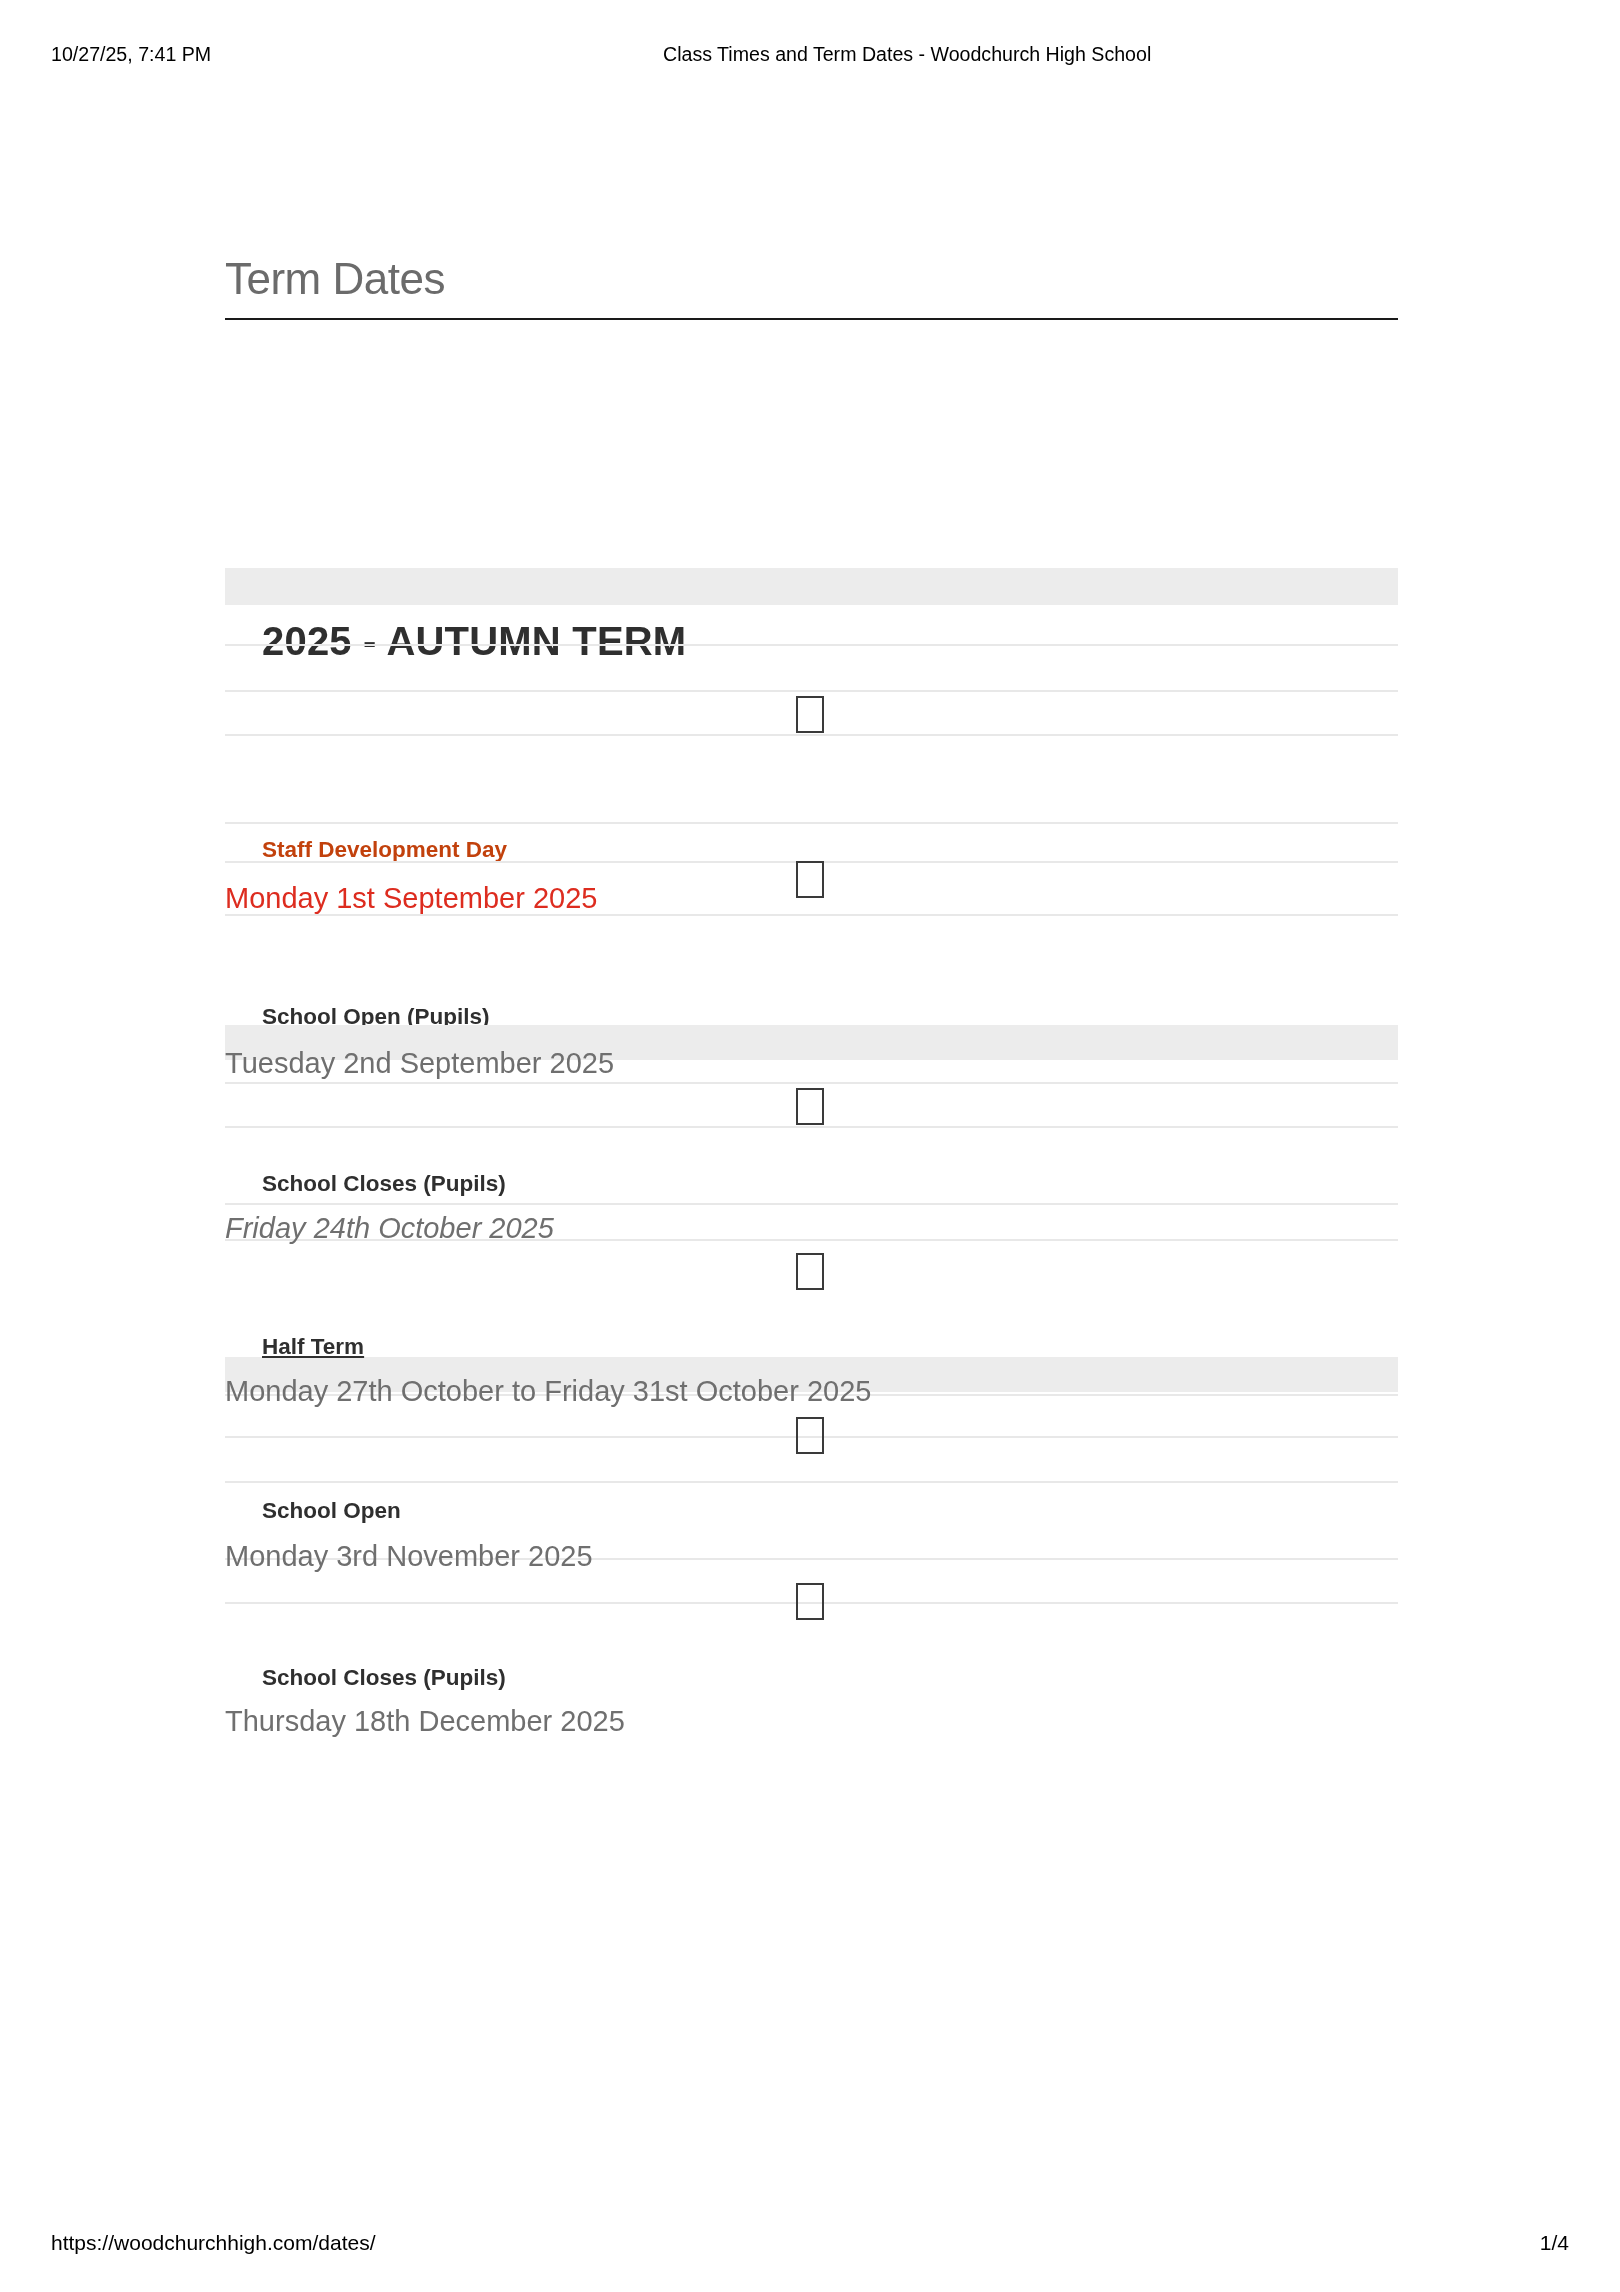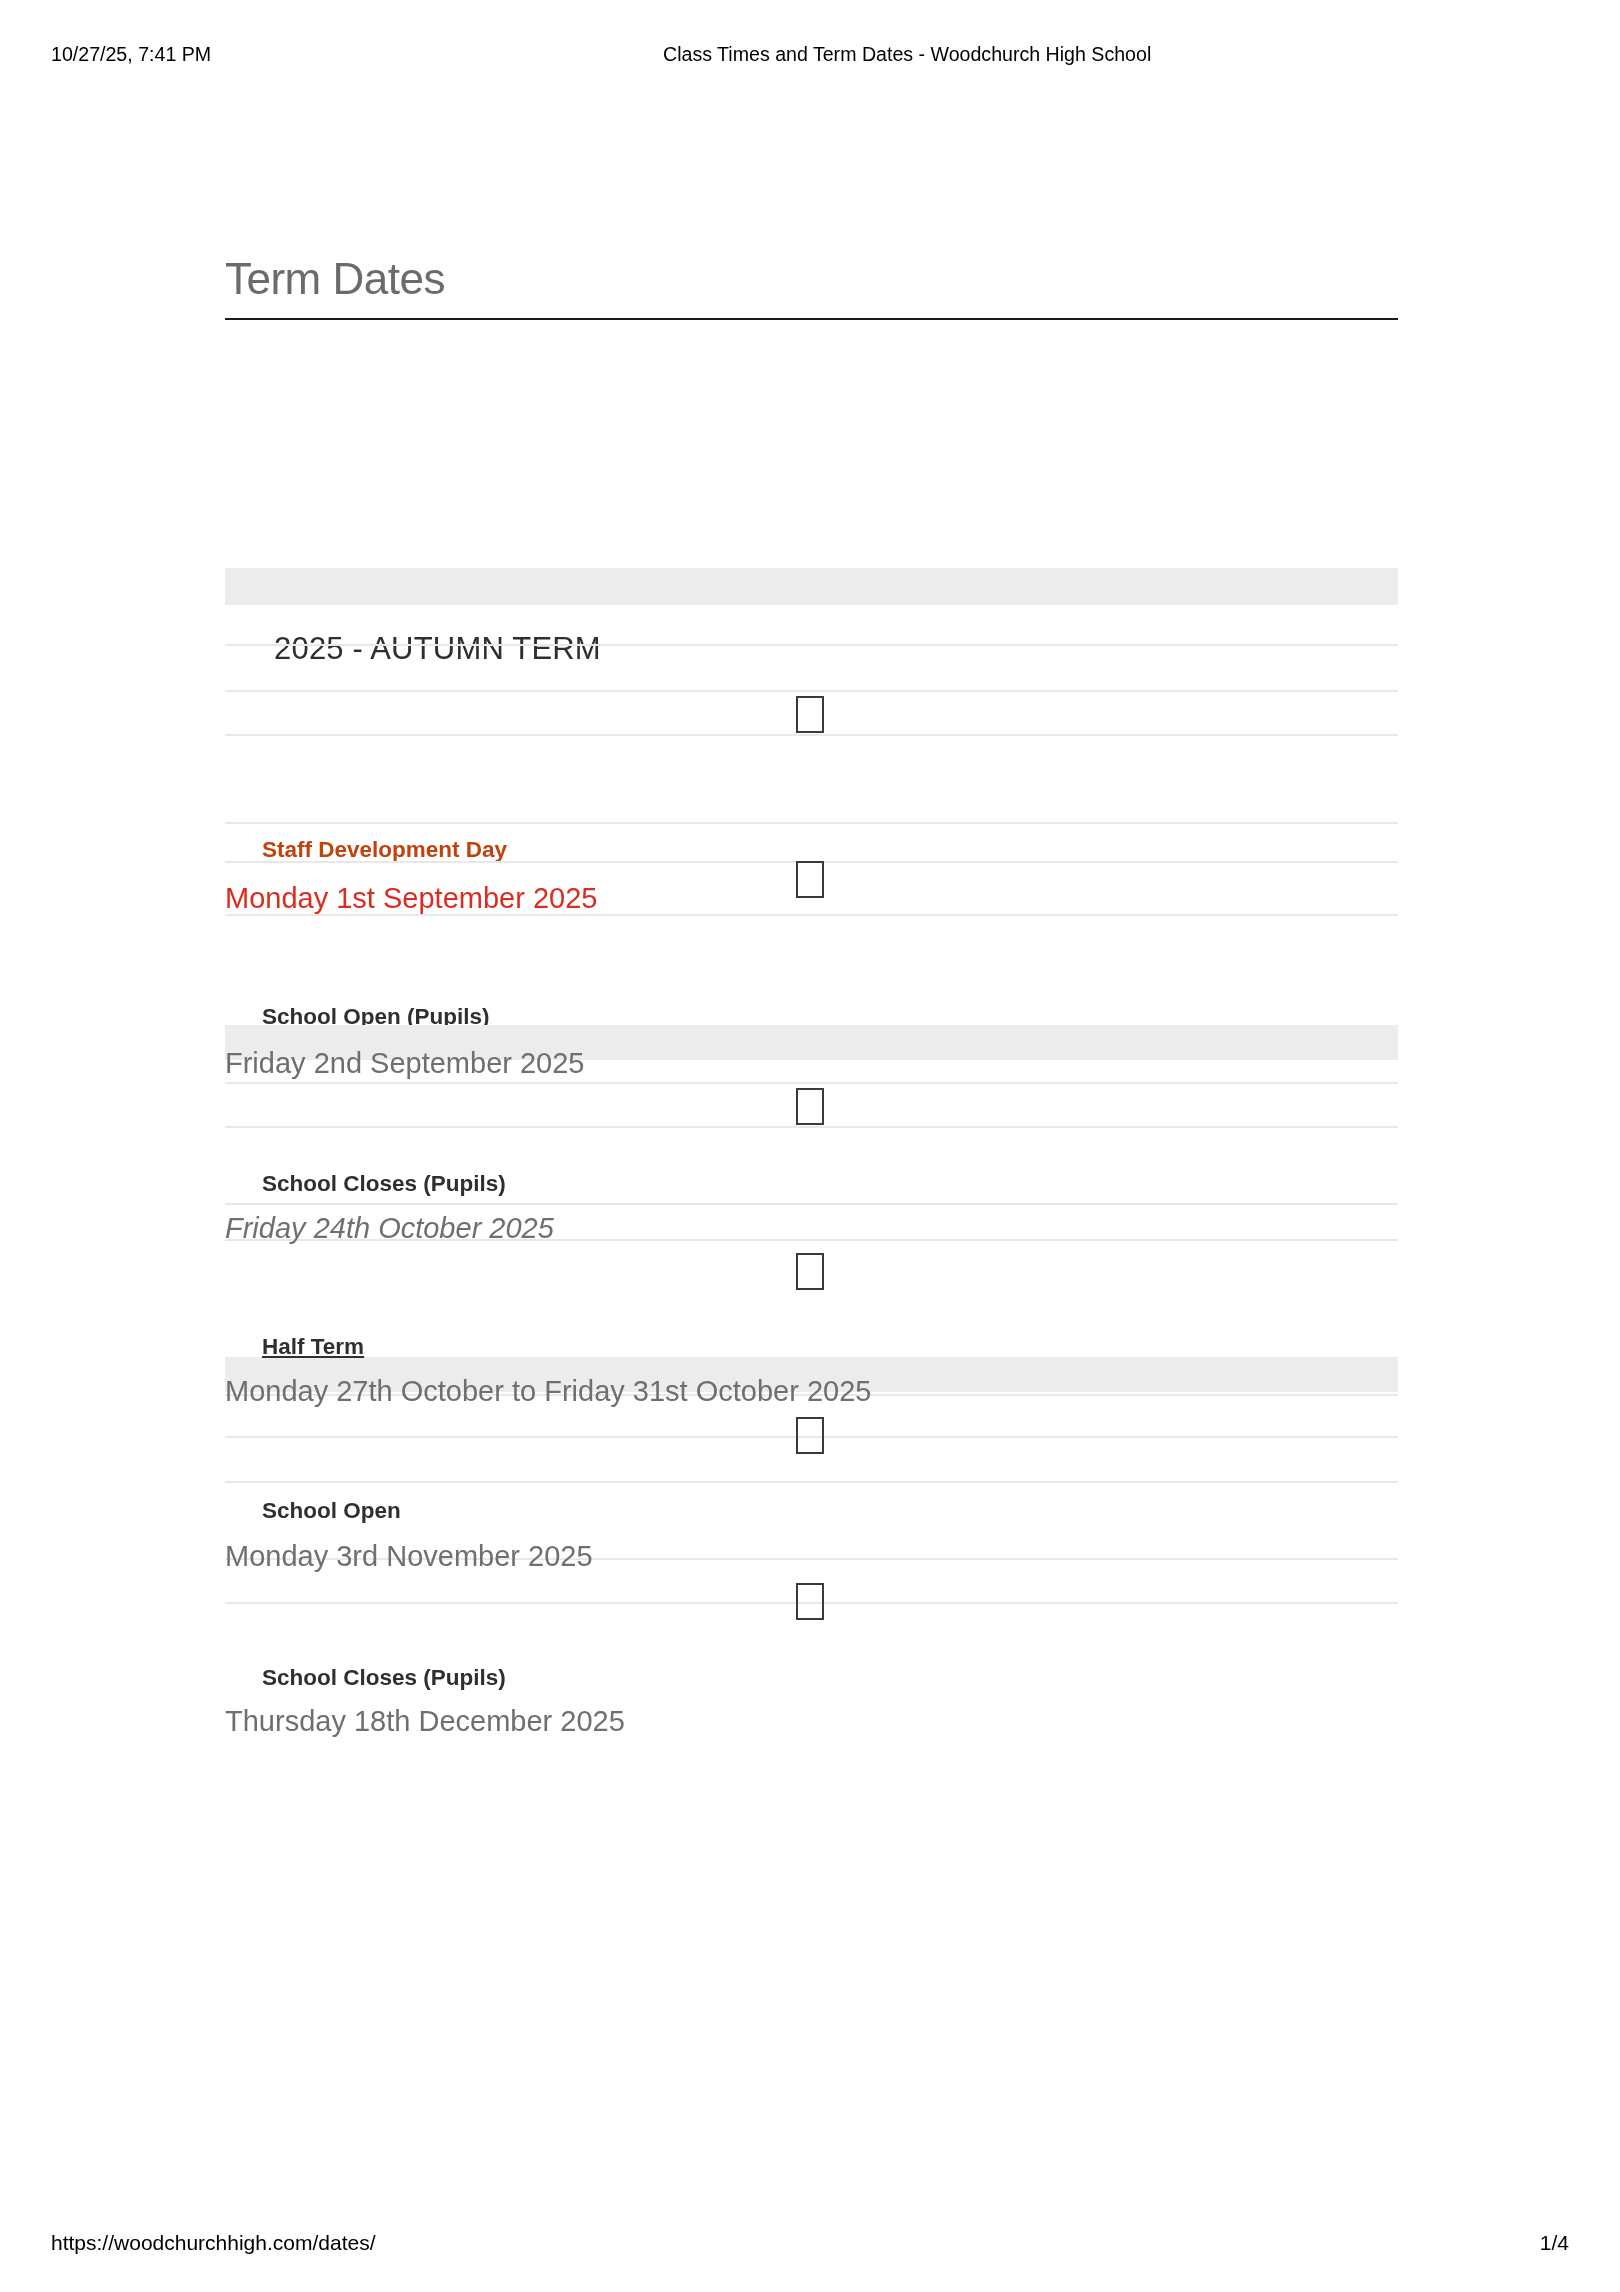--- a/index.html
+++ b/index.html
@@ -115,24 +115,24 @@
   .band {
     position: absolute;
     left: 0;
     width: 1173px;
     background: #ececec;
   }
 
   .section-heading {
     position: absolute;
     left: 37px;
-    margin: 12px;
-    font-family: "Liberation Sans", sans-serif;
-    font-size: 31px;
-    font-weight: 400;
+    margin: 0;
+    font-family: "Liberation Sans", sans-serif;
+    font-size: 40px;
+    font-weight: 700;
     color: #2f2f2f;
     letter-spacing: 0.2px;
     white-space: nowrap;
   }
 
   .label {
     position: absolute;
     left: 37px;
     margin: 0;
     font-family: "Liberation Sans", sans-serif;
@@ -193,21 +193,21 @@
     <div class="rule" style="top:254px;"></div>
     <p class="label red" style="top:269px;">Staff Development Day</p>
     <div class="rule" style="top:293px;"></div>
     <p class="datetext red" style="top:314px;">Monday 1st September 2025</p>
     <div class="rule" style="top:346px;"></div>
     <div class="tofu" style="left:571px;top:293px;"></div>
 
     <p class="label" style="top:436px;">School Open (Pupils)</p>
 
     <div class="band" style="top:457px;height:35px;"></div>
-    <p class="datetext" style="top:479px;">Friday 2nd September 2025</p>
+    <p class="datetext" style="top:479px;">Tuesday 2nd September 2025</p>
     <div class="rule" style="top:514px;"></div>
     <div class="tofu" style="left:571px;top:520px;"></div>
     <div class="rule" style="top:558px;"></div>
 
     <div class="rule" style="top:635px;"></div>
     <p class="label" style="top:603px;">School Closes (Pupils)</p>
     <div class="rule" style="top:671px;"></div>
     <p class="datetext" style="top:644px;font-style:italic;">Friday 24th October 2025</p>
     <div class="tofu" style="left:571px;top:685px;"></div>
 

